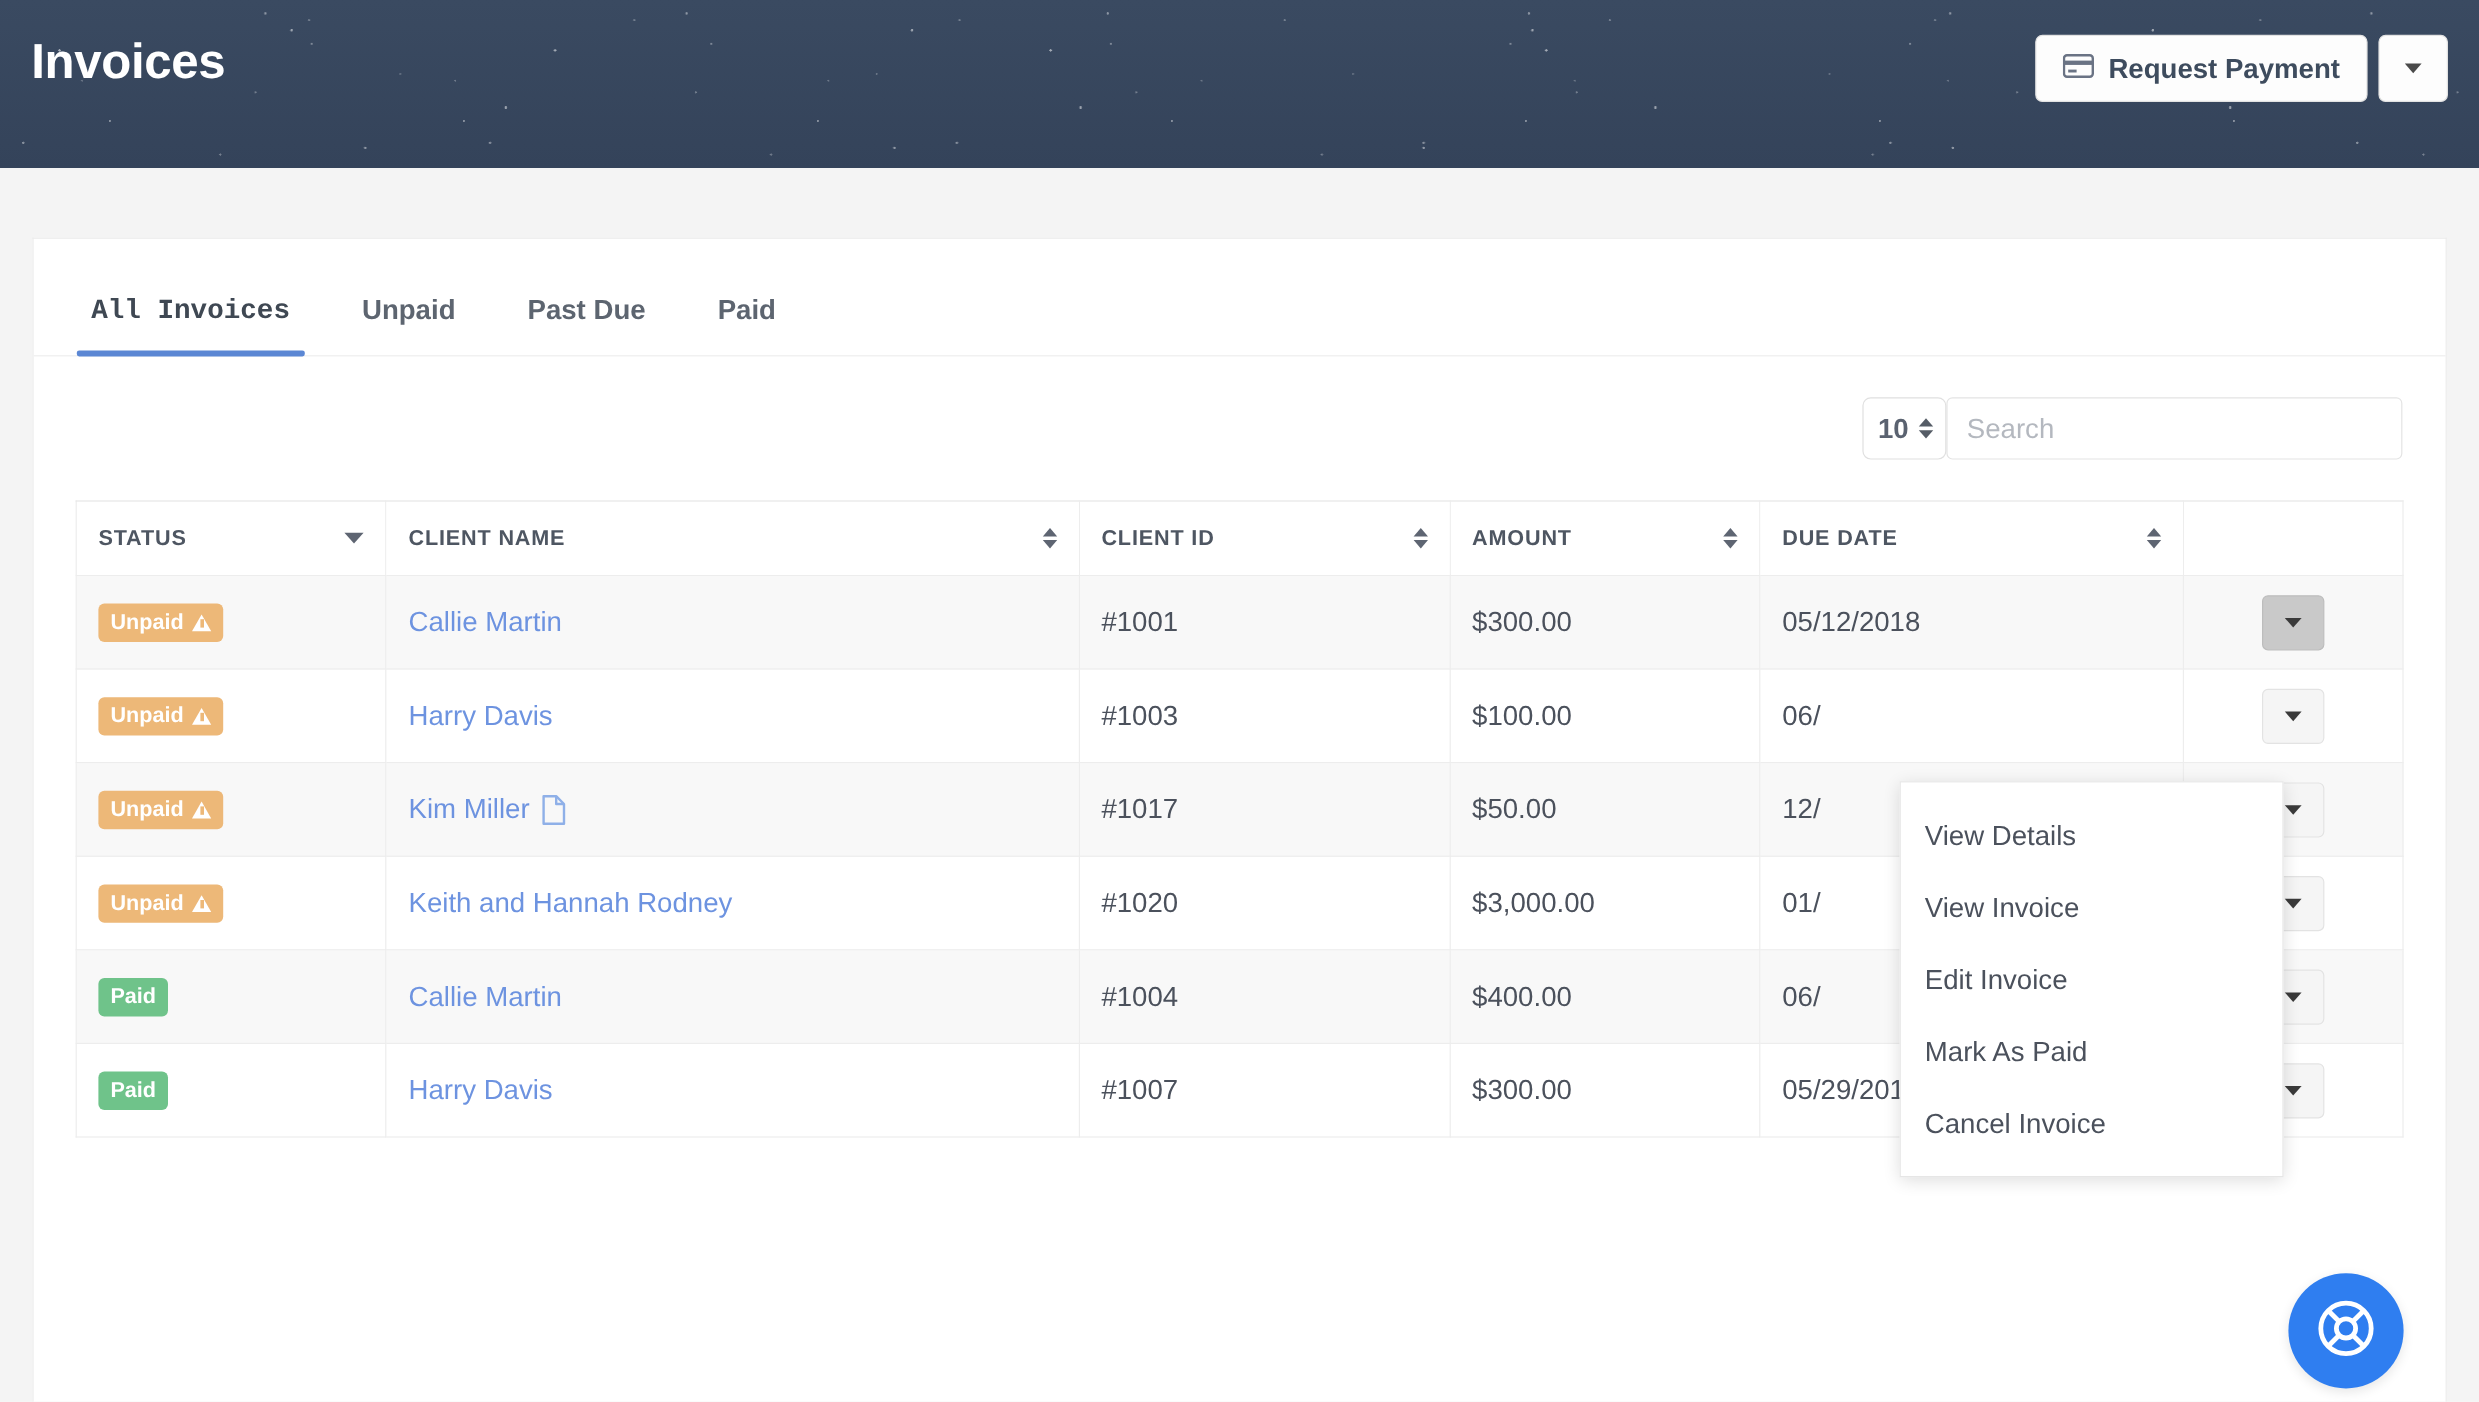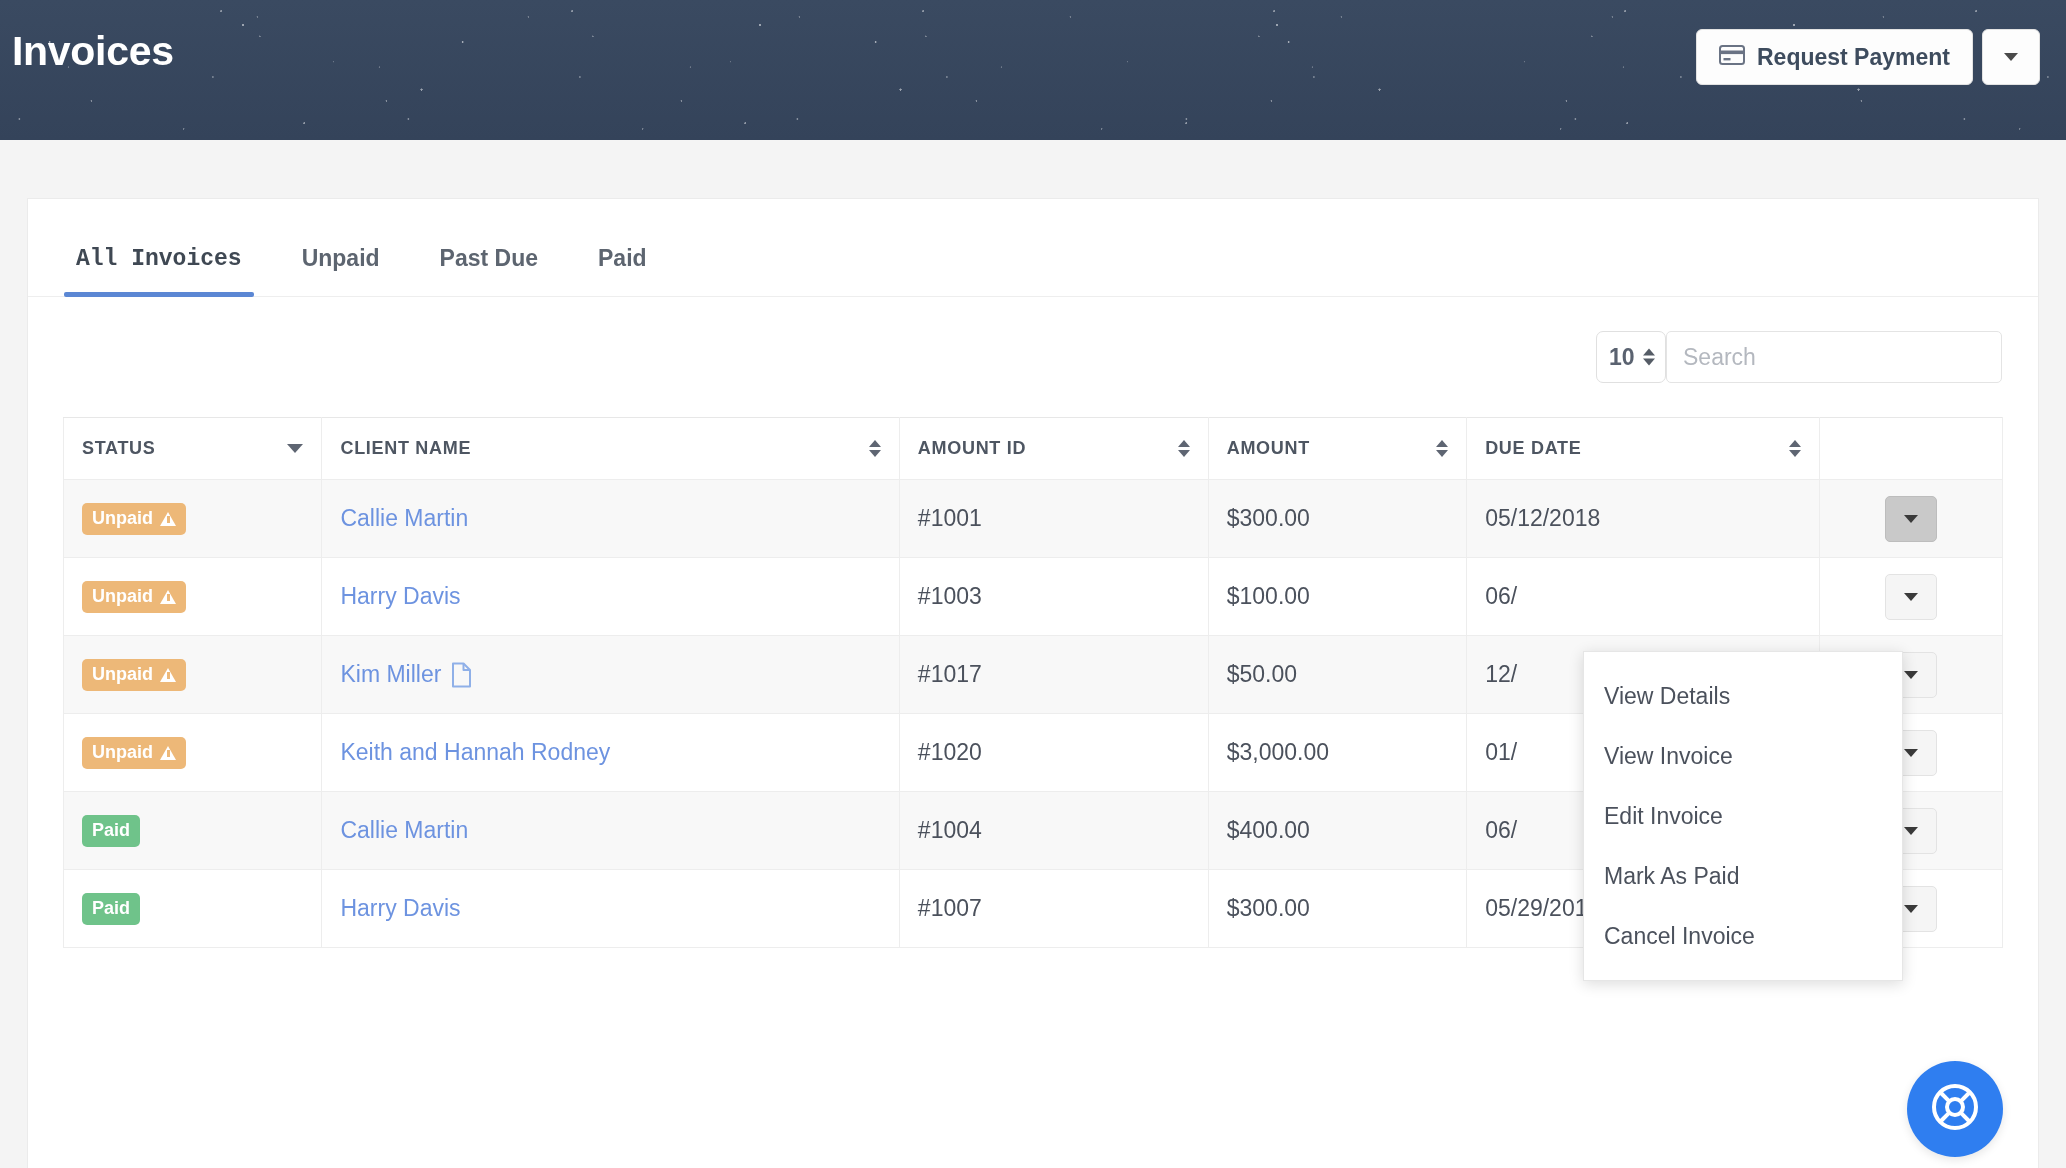--- a/index.html
+++ b/index.html
@@ -31,21 +31,21 @@
       radial-gradient(circle at 63% 8%, rgba(255,255,255,0.42) 0.8px, transparent 1.2px),
       radial-gradient(circle at 84% 44%, rgba(255,255,255,0.26) 0.6px, transparent 1.0px),
       linear-gradient(180deg, #3a4a61 0%, #34435a 100%);
     background-size:
       413px 140px, 295px 140px, 517px 140px, 367px 140px, 441px 140px,
       333px 140px, 479px 140px, 271px 140px, 389px 140px, 311px 140px,
       459px 140px, 351px 140px, 397px 140px, 100% 100%;
   }
   .app-title {
     position: absolute;
-    left: 12px; top: 28px;
+    left: 26px; top: 28px;
     color: #ffffff;
     font-size: 41px;
     font-weight: 600;
     letter-spacing: -0.3px;
   }
   .header-actions {
     position: absolute;
     right: 26px; top: 29px;
     display: flex;
     align-items: stretch;
@@ -167,21 +167,21 @@
     border-right: 6px solid transparent;
     border-bottom: 7px solid #555c66;
   }
   .spin-dn {
     width: 0; height: 0;
     border-left: 6px solid transparent;
     border-right: 6px solid transparent;
     border-top: 7px solid #555c66;
   }
   .search-input {
-    width: 336px; height: 52px;
+    width: 380px; height: 52px;
     border: 1px solid #e4e4e4;
     border-radius: 5px;
     padding: 0 16px;
     font-size: 23px;
     color: #4a5260;
     font-family: "Liberation Sans", sans-serif;
     background: #fff;
     outline: none;
   }
   .search-input::placeholder { color: #b4b8bf; }
@@ -416,21 +416,21 @@
             <span class="th-inner">
               <span>CLIENT NAME</span>
               <span class="sort-icon">
                   <i class="up"></i>
                   <i class="dn"></i>
                 </span>
             </span>
           </th>
           <th>
             <span class="th-inner">
-              <span>AMOUNT ID</span>
+              <span>CLIENT ID</span>
               <span class="sort-icon">
                   <i class="up"></i>
                   <i class="dn"></i>
                 </span>
             </span>
           </th>
           <th>
             <span class="th-inner">
               <span>AMOUNT</span>
               <span class="sort-icon">

